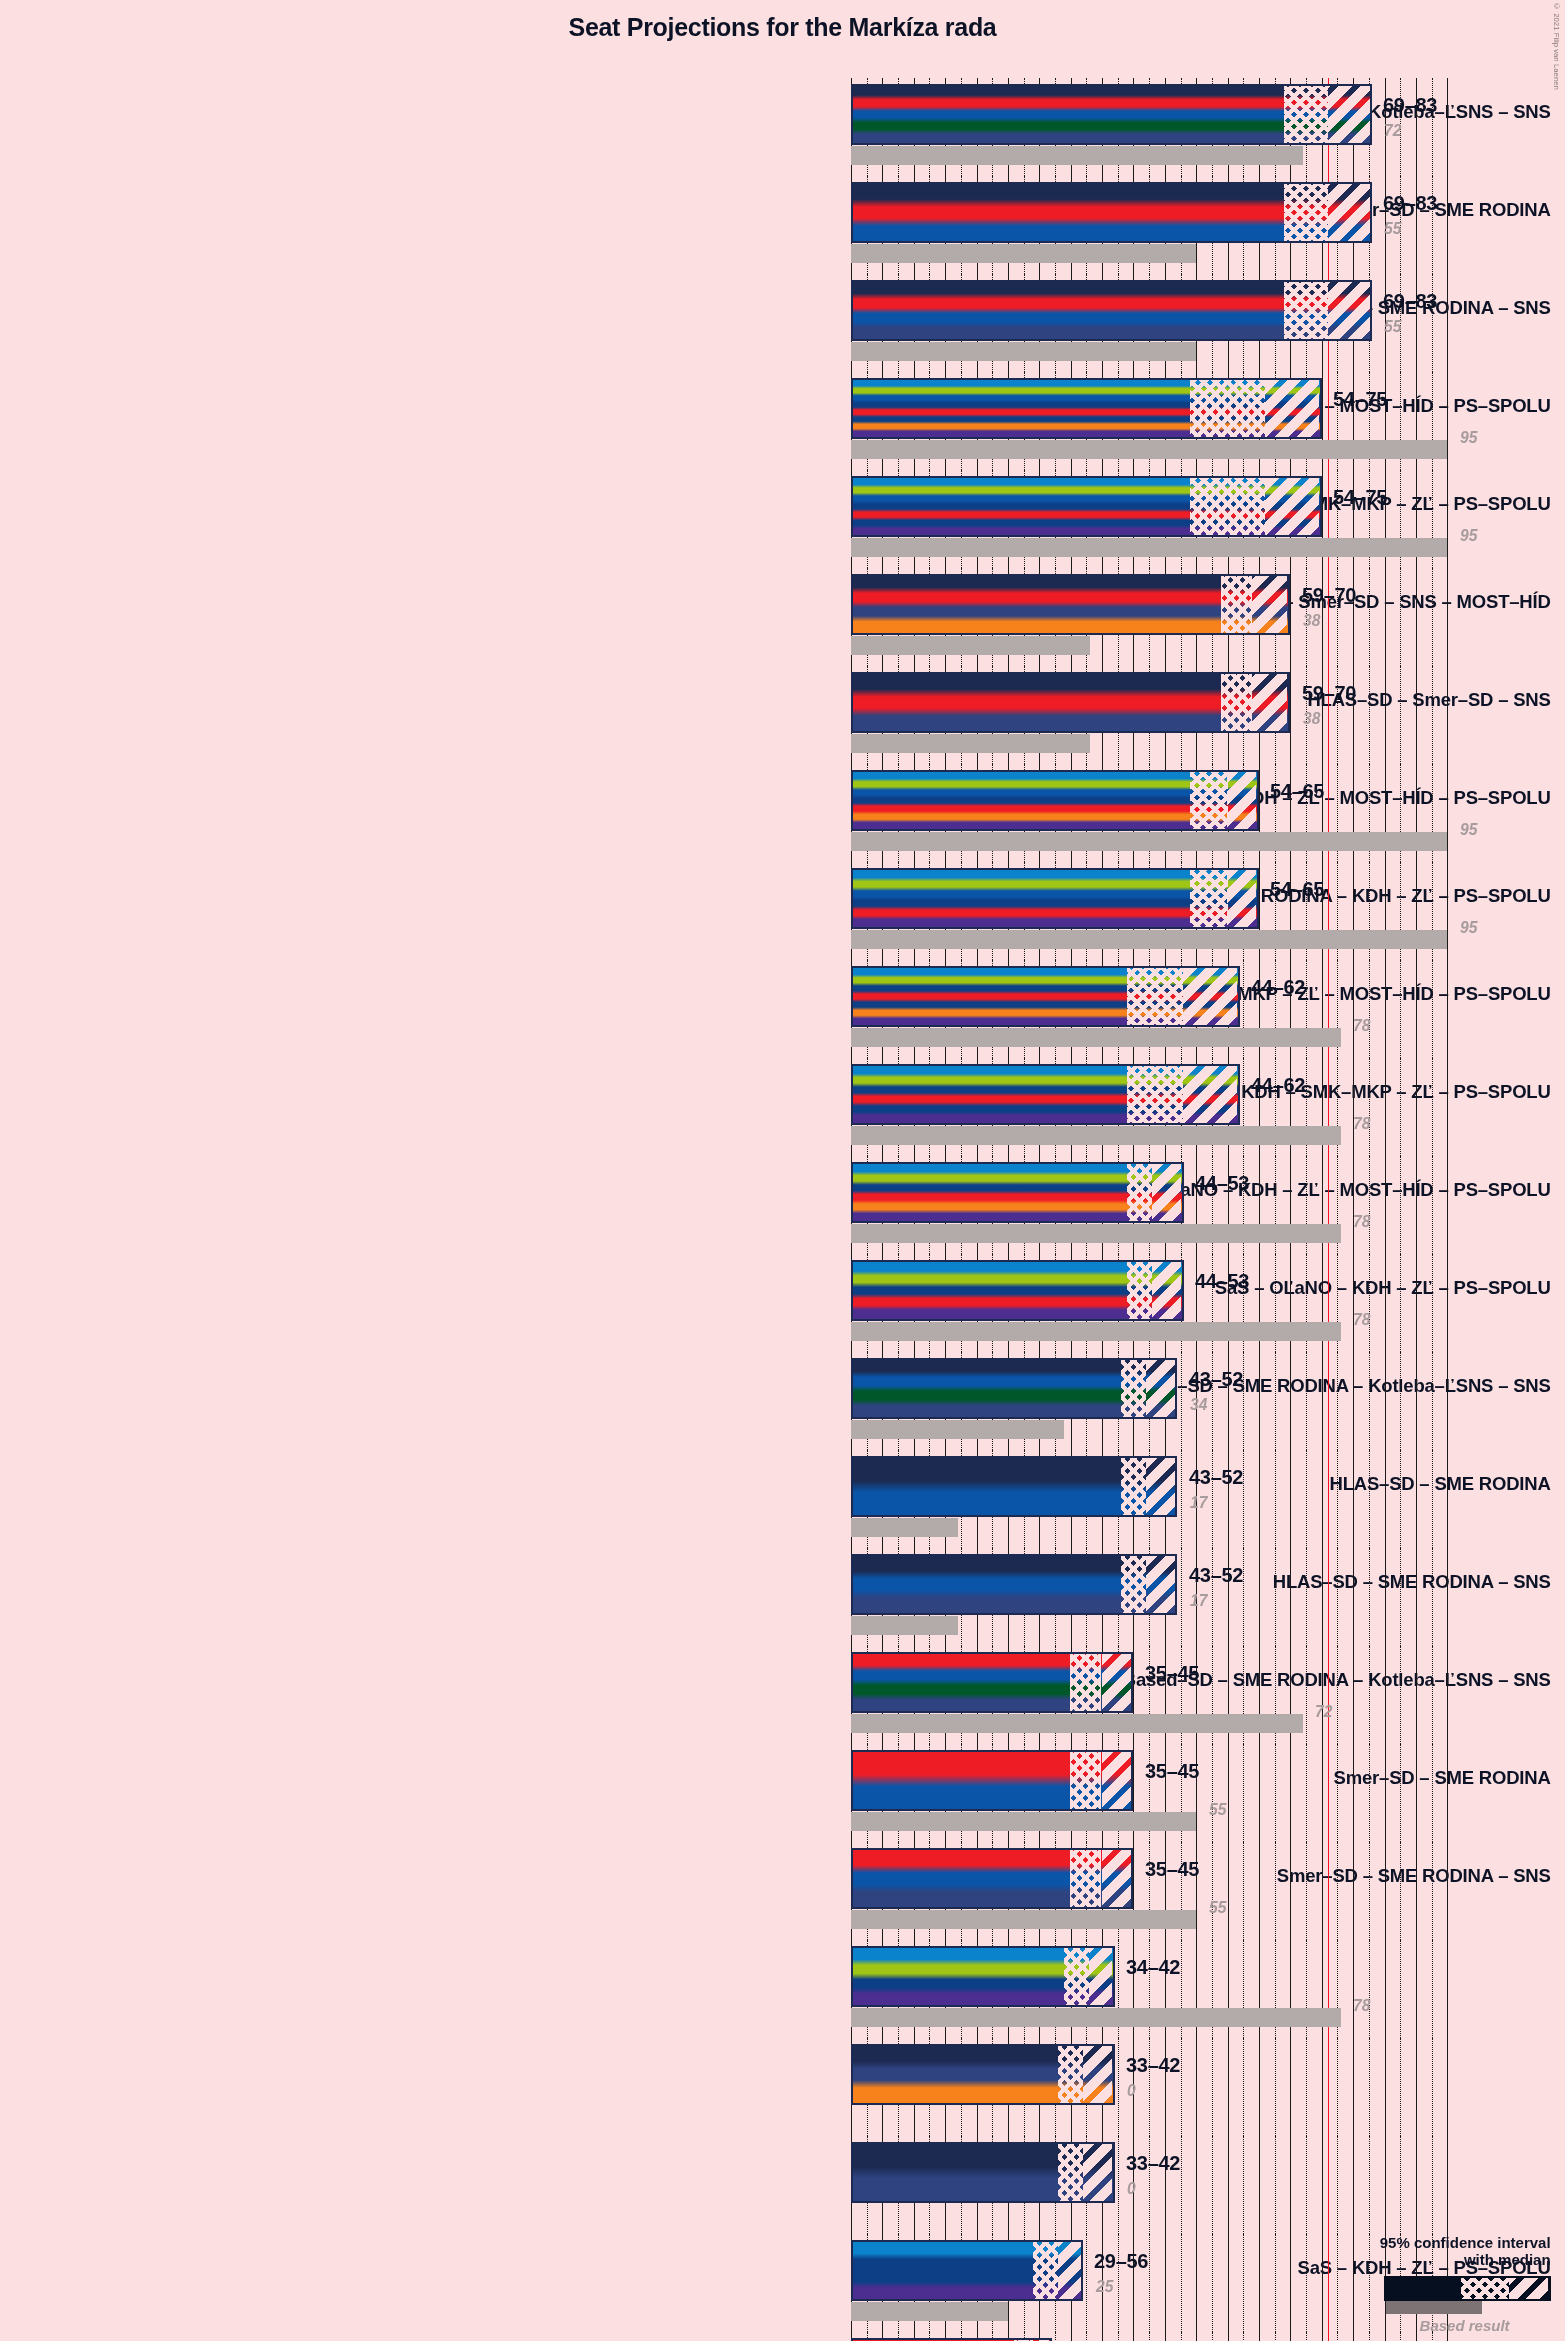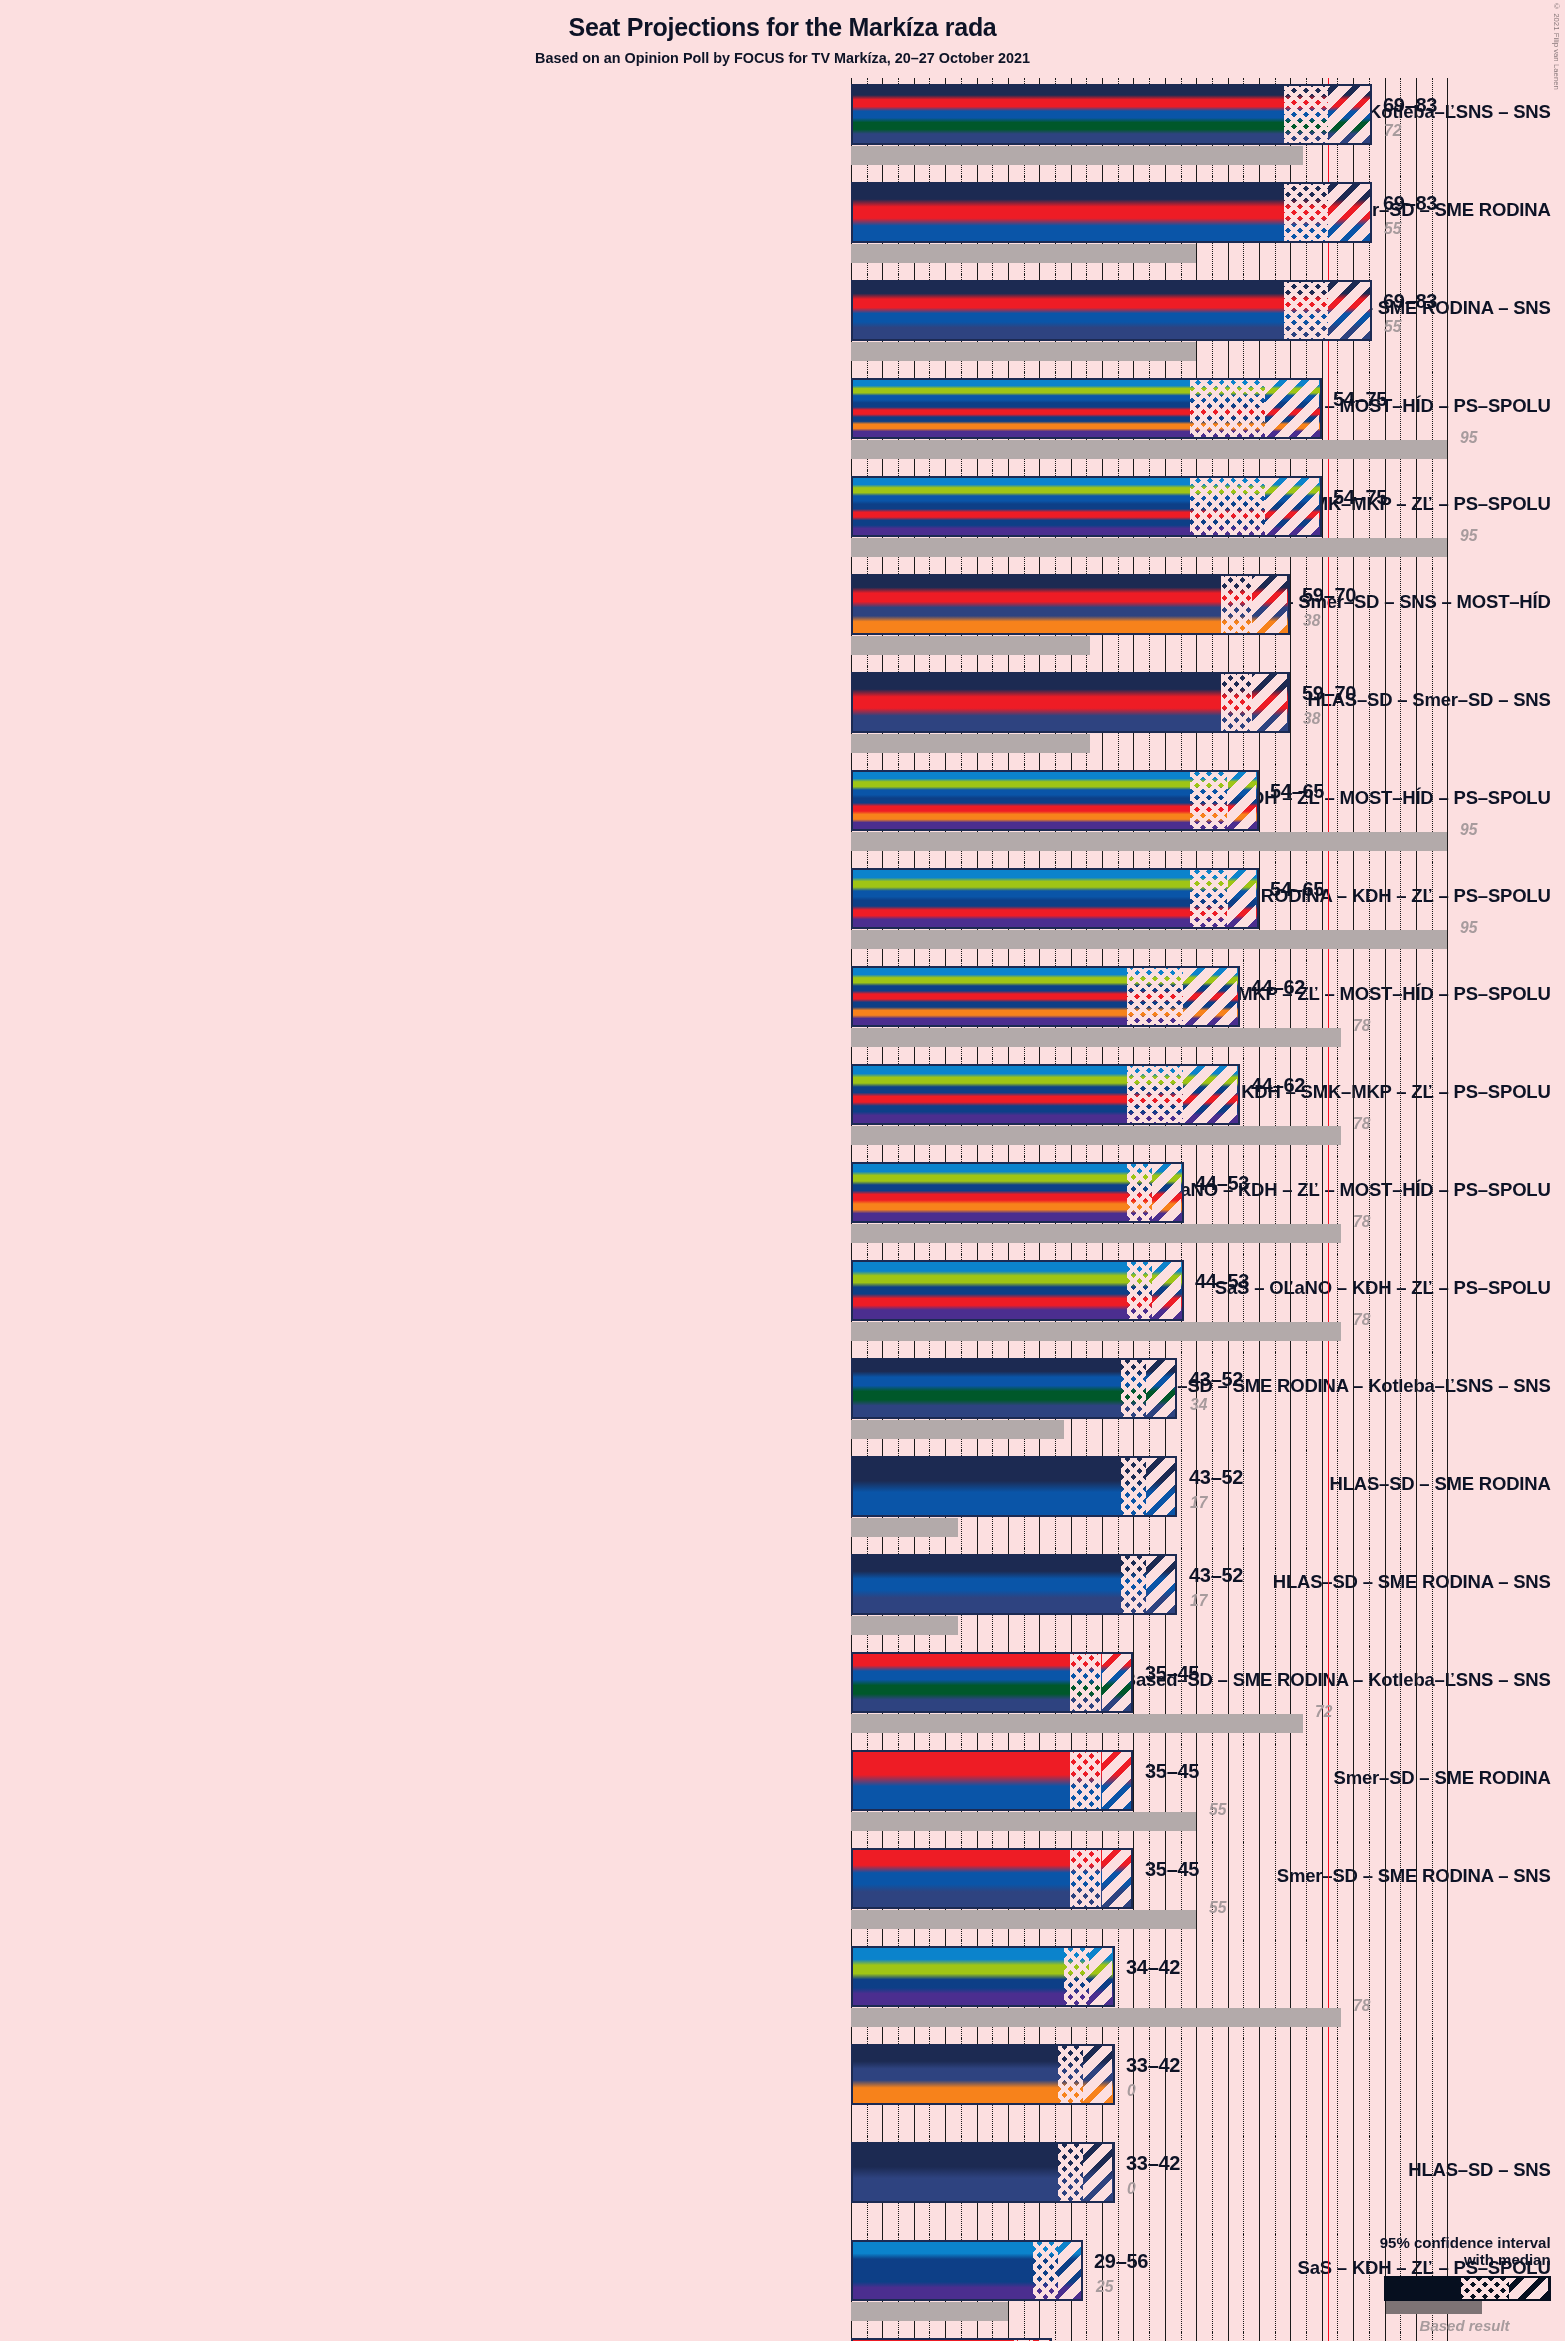--- a/index.html
+++ b/index.html
@@ -116,21 +116,20 @@
     text-align:center; width:162px; margin-left:60px;
     font-size:15px; font-style:italic; font-weight:bold; color:#a79b9d;
     margin-top:2.4px;
   }
 </style>
 </head>
 <body>
 
 <div id="header">
   <div id="chart-title">Seat Projections for the Markíza rada</div>
-  <div id="chart-subtitle">Based on an Opinion Poll by FOCUS for TV Markíza, 20–27 October 2021</div>
 </div>
 <div id="copyright">© 2021 Filip van Laenen</div>
 
 <div id="plot">
     <div class="row">
       <div class="row-label">HLAS–SD – Smer–SD – SME RODINA – Kotleba–ĽSNS – SNS</div>
       <div class="grid" style="width: 708px;">
         <div class="gl" style="left: 0px;"></div>
         <div class="gl minor" style="left: 15.7px;"></div>
         <div class="gl" style="left: 31px;"></div>
@@ -1274,21 +1273,20 @@
         <div class="ci" style="width: 264px;">
           <div class="fill" style="background: linear-gradient(rgb(28, 42, 82) 6.67%, rgb(28, 42, 82) 26.67%, rgb(46, 67, 128) 40%, rgb(46, 67, 128) 60%, rgb(247, 130, 27) 73.33%, rgb(247, 130, 27) 93.33%);"></div>
           <div class="seg-cross" style="left: 205px; width: 25px; background: repeating-linear-gradient(45deg, transparent 0px, transparent 4.2px, rgb(252, 223, 224) 4.2px, rgb(252, 223, 224) 8.4px), repeating-linear-gradient(-45deg, transparent 0px, transparent 4.2px, rgb(252, 223, 224) 4.2px, rgb(252, 223, 224) 8.4px);"></div>
           <div class="seg-diag" style="left: 230px; width: 29px; background: repeating-linear-gradient(-45deg, transparent 0px, transparent 6px, rgb(252, 223, 224) 6px, rgb(252, 223, 224) 15.6px);"></div>
         </div>
       </div>
       <div class="valrange" style="left: 1126px;">33–42</div>
       <div class="vallast" style="left: 1127px;">0</div>
     </div>
     <div class="row">
-      <div class="row-label">HLAS–SD – SNS</div>
       <div class="grid" style="width: 708px;">
         <div class="gl" style="left: 0px;"></div>
         <div class="gl minor" style="left: 15.7px;"></div>
         <div class="gl" style="left: 31px;"></div>
         <div class="gl minor" style="left: 47px;"></div>
         <div class="gl" style="left: 63px;"></div>
         <div class="gl minor" style="left: 78px;"></div>
         <div class="gl" style="left: 94px;"></div>
         <div class="gl minor" style="left: 110px;"></div>
         <div class="gl" style="left: 126px;"></div>

